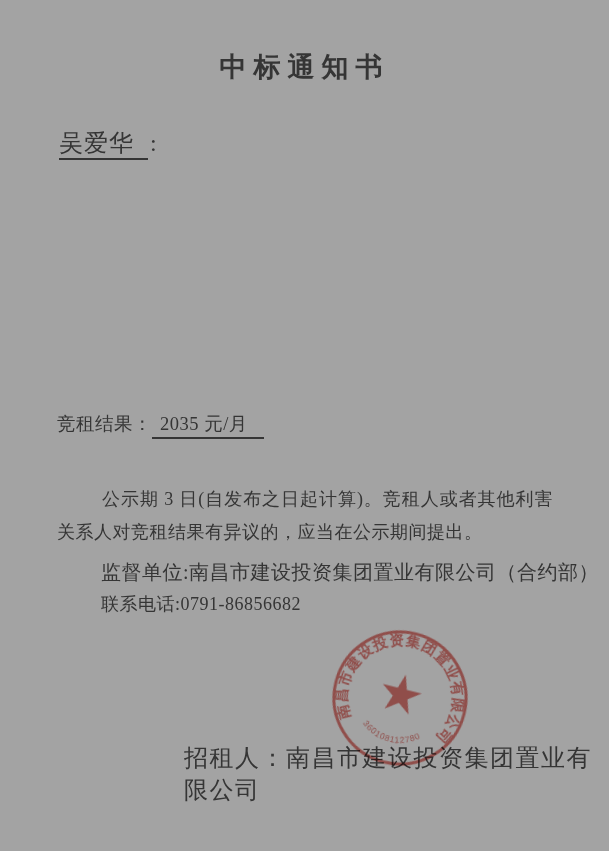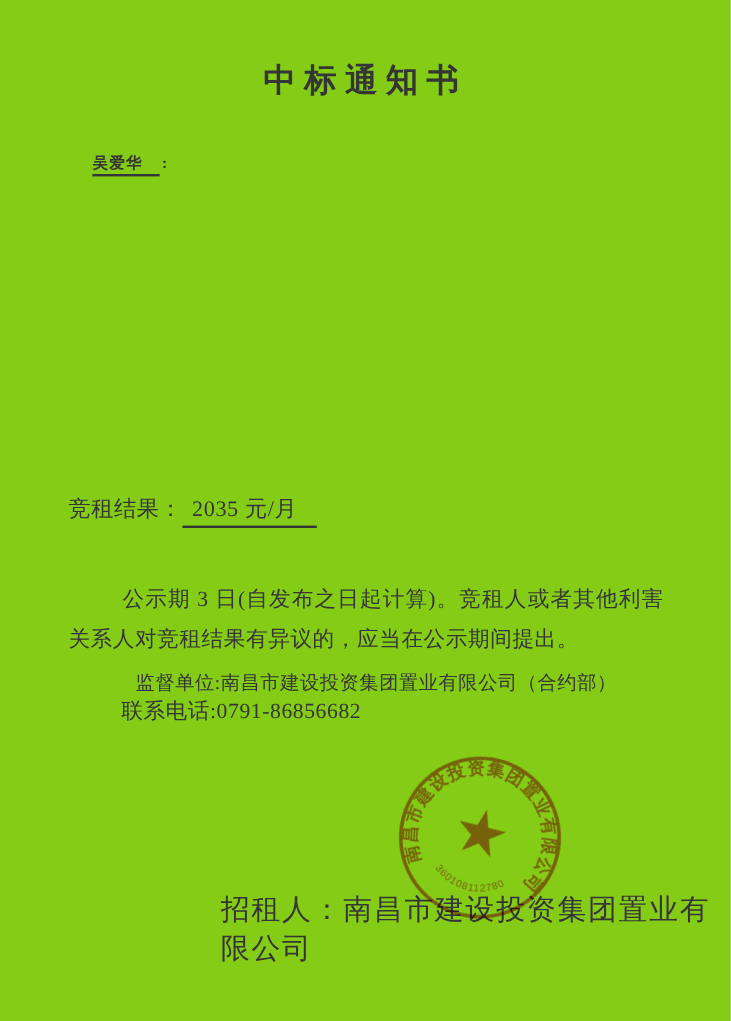--- a/index.html
+++ b/index.html
@@ -1,32 +1,32 @@
 <!DOCTYPE html>
 <html><head>
 <meta charset="utf-8">
 <style>
   html,body { margin:0; padding:0; background:#e8e8e8; }
   .page {
     position:relative;
     width:609px; height:851px;
     margin:0 auto;
-    background:#84cc16;
+    background:#a3a3a3;
     font-family:"Liberation Serif","DejaVu Serif",serif;
     color:#353535;
     overflow:hidden;
   }
   .title {
     position:absolute; top:49px; left:0; width:100%;
     margin:0; text-align:center;
     font-size:27px; font-weight:bold; letter-spacing:7px;
   }
   .recipient {
     position:absolute; top:127px; left:59px;
-    font-size:13px; font-weight:bold; letter-spacing:1px;margin-left:18px;
+    font-size:24px; font-weight:normal; letter-spacing:1px;
   }
   .recipient-name { border-bottom:2px solid #353535; padding:0 14px 2px 0; }
   .recipient-colon { margin-left:2px; }
   .body-para {
     position:absolute; top:163px; left:57px; width:496px;
     margin:0; font-size:18px; line-height:34px;
     text-align:justify; text-indent:45px; letter-spacing:0.5px;
   }
   .hl {
     font-weight:bold;
@@ -38,26 +38,26 @@
     position:absolute; top:411px; left:57px;
     font-size:18.5px; font-weight:normal; letter-spacing:0.5px;
   }
   .result-value { border-bottom:2px solid #353535; padding:0 16px 3px 8px; }
   .notice {
     position:absolute; top:483px; left:57px; width:496px;
     margin:0; font-size:18px; line-height:33px;
     text-align:justify; text-indent:45px; letter-spacing:0.5px;
   }
   .supervisor {
-    position:absolute; top:559px; left:69px; width:510px;
-    margin:0; font-size:16px; text-indent:44px; letter-spacing:0.5px;
+    position:absolute; top:559px; left:57px; width:510px;
+    margin:0; font-size:20px; text-indent:44px; letter-spacing:0.5px;
     white-space:nowrap;
   }
   .phone {
-    position:absolute; top:580px; left:57px; width:510px;
+    position:absolute; top:592px; left:57px; width:510px;
     margin:0; font-size:18px; text-indent:44px; letter-spacing:0.5px;
   }
   .lessor {
     position:absolute; top:742px; left:184px;
     font-size:24px; letter-spacing:1.5px;
   }
   .date {
     position:absolute; top:740px; left:331px;
     font-size:18px; letter-spacing:1.5px;
   }

